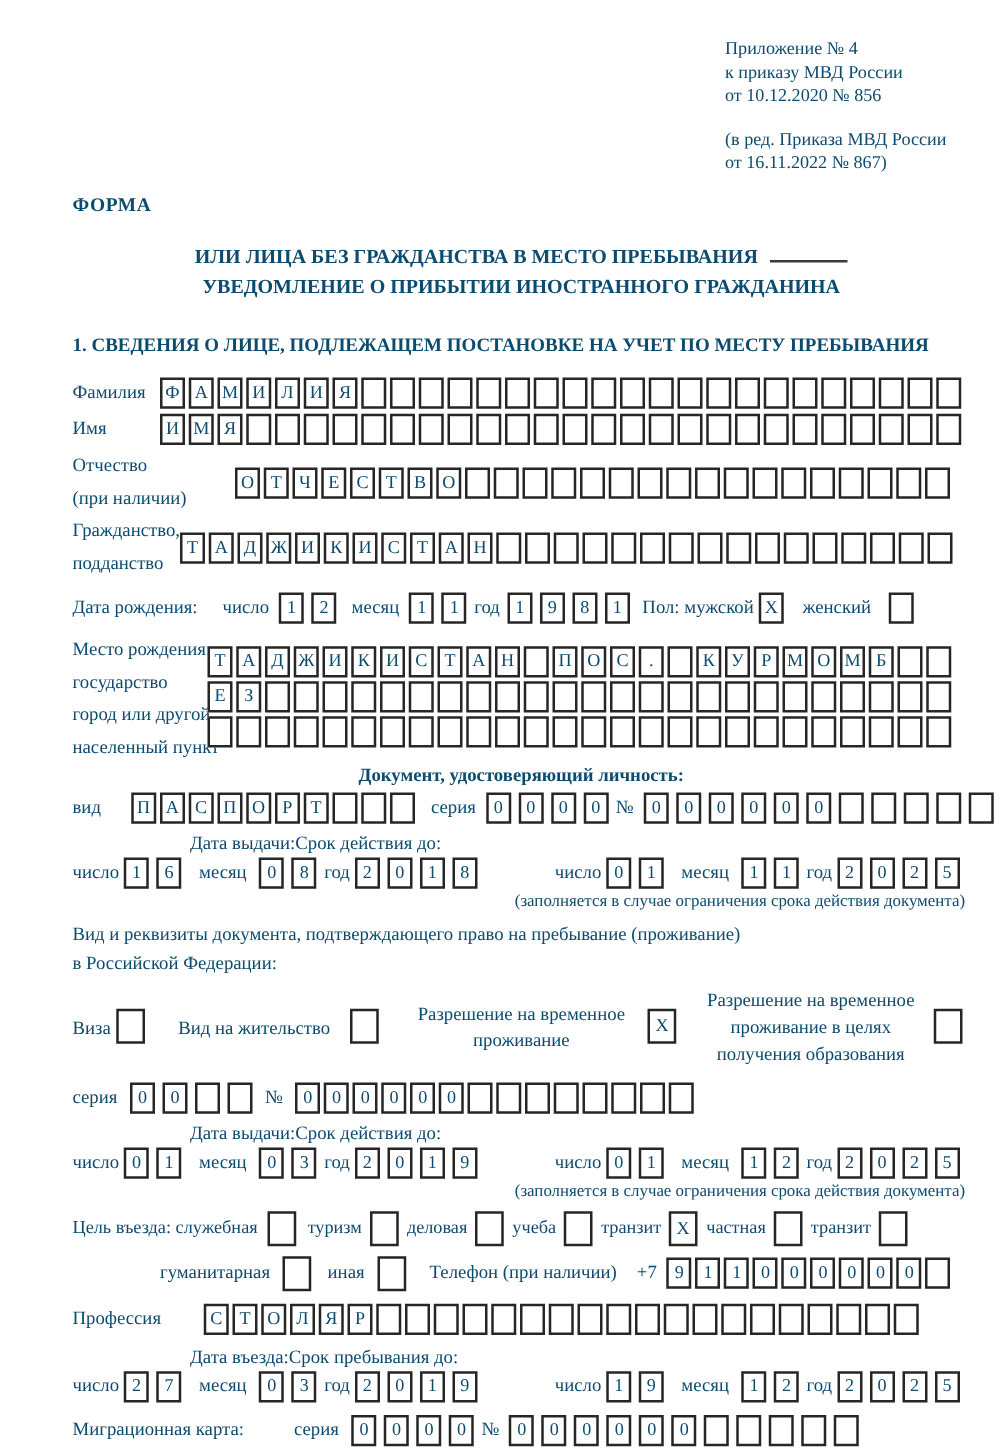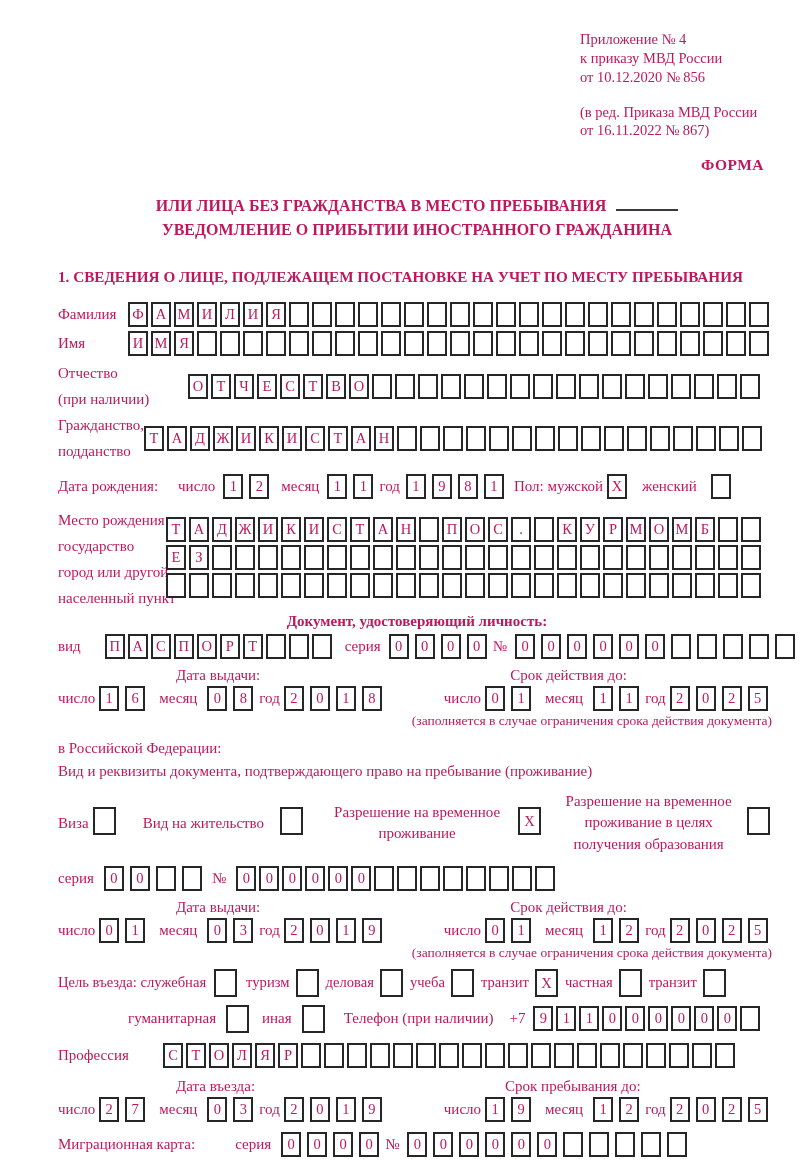--- a/index.html
+++ b/index.html
@@ -1,24 +1,24 @@
 <!DOCTYPE html>
 <html><head>
 <meta charset="utf-8">
 <style>
   * { box-sizing: border-box; margin: 0; padding: 0; }
   html, body { background: #ffffff; }
   .page {
-    width: 800px; height: 1163px; background: #ffffff; color: #be185d;
+    width: 800px; height: 1163px; background: #ffffff; color: #0c4a6e;
     font-family: "Liberation Serif", "DejaVu Serif", serif;
     font-size: 15px; padding: 30px 24px 14px 58px; position: relative; overflow: hidden;
   }
   .hdr { margin-left: auto; width: 196px; font-size: 14.5px; line-height: 1.3; }
   .mt6 { margin-top: 16px; }
-  .forma { text-align: right; font-weight: bold; font-size: 15.5px; margin: 16px 12px 0 0; letter-spacing: .5px; }
+  .forma { font-weight: bold; font-size: 15.5px; margin: 16px 12px 0 0; letter-spacing: .5px; }
   .title { text-align: center; font-weight: bold; font-size: 16px; margin-top: 20px; line-height: 1.5; }
   .title-blank { display: inline-block; width: 62px; border-bottom: 2px solid #3a3a3a; margin-left: 10px; height: 14px; }
   .sec1 { font-weight: bold; font-size: 15.2px; margin-top: 26px; }
   .row { display: flex; align-items: center; white-space: nowrap; }
   .top { align-items: center; }
   .lbl { flex-shrink: 0; }
   .boxes { display: inline-flex; flex-shrink: 0; }
   .cell {
     display: inline-block; width: 20px; height: 25px; border: 2px solid #262626;
     margin-right: 3px; text-align: center; line-height: 21px; font-size: 14.5px; background: #fff;
@@ -31,21 +31,21 @@
   .bold { font-weight: bold; }
   .cap-right { text-align: right; padding-right: 4px; font-size: 13.5px; margin-top: 2px; }
   .dh { display: flex; }
   .dgroup { display: flex; align-items: center; }
   .opt { text-align: center; line-height: 1.45; white-space: normal; }
   .mt2{margin-top:2px}.mt4{margin-top:4px}.mt8{margin-top:8px}.mt10{margin-top:10px}.mt16{margin-top:16px}
   .ml4{margin-left:4px}.ml6{margin-left:6px}.ml8{margin-left:8px}.ml10{margin-left:10px}
   .ml12{margin-left:12px}.ml14{margin-left:14px}.ml16{margin-left:16px}.ml20{margin-left:20px}
   .ml24{margin-left:24px}.ml28{margin-left:16px}.ml40{margin-left:40px}.ml56{margin-left:56px}
   .lw70{width:70px}.lw86{width:86px}.lw88{width:88px}.lw105{width:105px}.lw108{width:108px}.lw130{width:130px}
-  .dh-left{margin-left:118px}.dh-right{margin-left:250px}
+  .dh-left{margin-left:94px}.dh-right{}
   .purpose-row{font-size:14.6px}
 </style>
 </head>
 <body>
 
 <div class="page">
 
   <div class="hdr">
     <div>Приложение № 4</div>
     <div>к приказу МВД России</div>
@@ -404,22 +404,22 @@
           <span class="cell">2</span>
           <span class="cell">0</span>
           <span class="cell">2</span>
           <span class="cell">5</span>
         </span>
     </div>
   </div>
   <div class="cap-right">(заполняется в случае ограничения срока действия документа)</div>
 
   <div class="mt8" style="line-height:1.55;">
+    <div>Вид и реквизиты документа, подтверждающего право на пребывание (проживание)</div>
     <div>в Российской Федерации:</div>
-    <div>Вид и реквизиты документа, подтверждающего право на пребывание (проживание)</div>
   </div>
 
   <div class="row top mt2">
     <span class="lbl" style="margin-top:5px;">Виза</span>
     <span class="boxes cb ml4">
         <span class="cell"></span>
       </span>
     <span class="lbl ml24" style="margin-top:5px;">Вид на жительство</span>
     <span class="boxes cb ml16">
         <span class="cell"></span>

